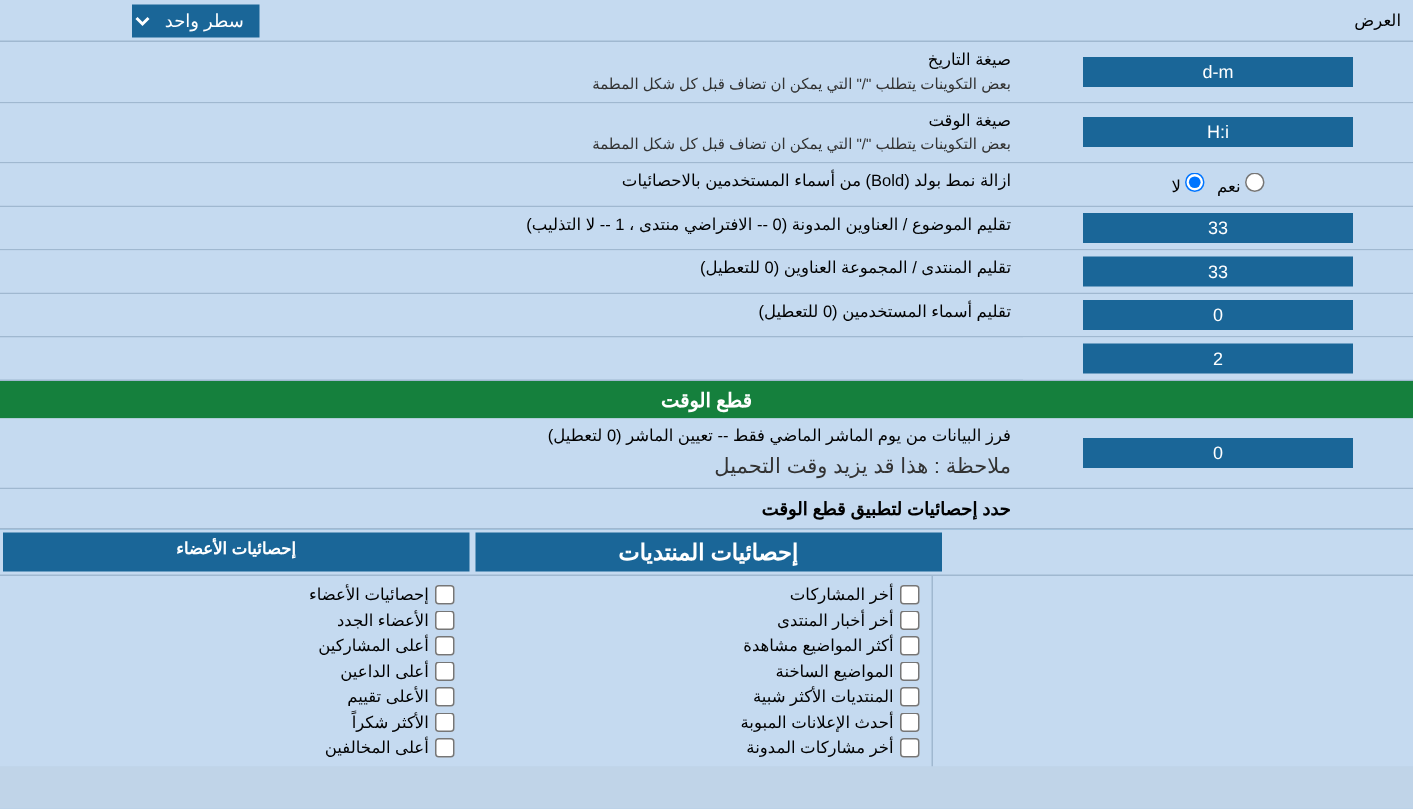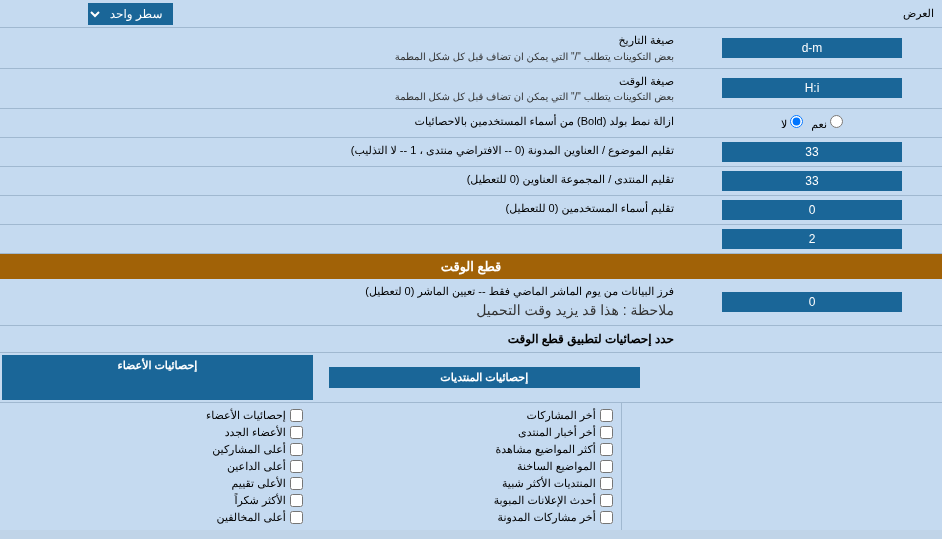--- a/index.html
+++ b/index.html
@@ -174,40 +174,40 @@
     </div>
     <div class="right-area">تقليم أسماء المستخدمين (0 للتعطيل)</div>
   </div>
 
   <div class="full-row">
     <div class="left-area">
       <input type="text" class="input-field" value="2" style="">
     </div>
   </div>
 
-  <div style="width:100%;background:#a16207;color:#fff;text-align:center;padding:5px 8px;font-weight:bold;font-size:13px;">قطع الوقت</div>
+  <div style="width:100%;background:#15803d;color:#fff;text-align:center;padding:5px 8px;font-weight:bold;font-size:13px;">قطع الوقت</div>
 
   <div class="full-row">
     <div class="left-area">
       <input type="text" class="input-field" value="0" style="">
     </div>
     <div class="right-area">
       <div>فرز البيانات من يوم الماشر الماضي فقط -- تعيين الماشر (0 لتعطيل)</div>
       <div style="font-size:14px;color:#333;">ملاحظة : هذا قد يزيد وقت التحميل</div>
     </div>
   </div>
 
   <div class="full-row" style="background:#0369a1;">
     <div class="left-area" style="background:#c5daf0;"></div>
     <div class="right-area" style="font-weight:bold;font-size:12px;color:#000;">حدد إحصائيات لتطبيق قطع الوقت</div>
   </div>
 
   <div style="display:flex;width:100%;background:#c5daf0;border-bottom:1px solid #a0b8d0;">
     <div style="flex:1;padding:4px 8px;"></div>
-    <div style="width:33%;background:#1a6698;color:#fff;text-align:center;padding:4px;font-size:11px;font-weight:bold;margin:14px;">إحصائيات المنتديات</div>
+    <div style="width:33%;background:#1a6698;color:#fff;text-align:center;padding:4px;font-size:15px;font-weight:bold;margin:2px;">إحصائيات المنتديات</div>
     <div style="width:33%;background:#1a6698;color:#fff;text-align:center;padding:4px;font-size:11px;font-weight:bold;margin:2px;">إحصائيات الأعضاء</div>
   </div>
 
   <div style="display:flex;width:100%;background:#c5daf0;">
 
     <div style="flex:1;padding:4px 8px;"></div>
 
     <div style="width:33%;padding:4px 8px;border-right:1px solid #a0b8d0;">
       <div class="checkbox-item">
         <input type="checkbox" style="">

